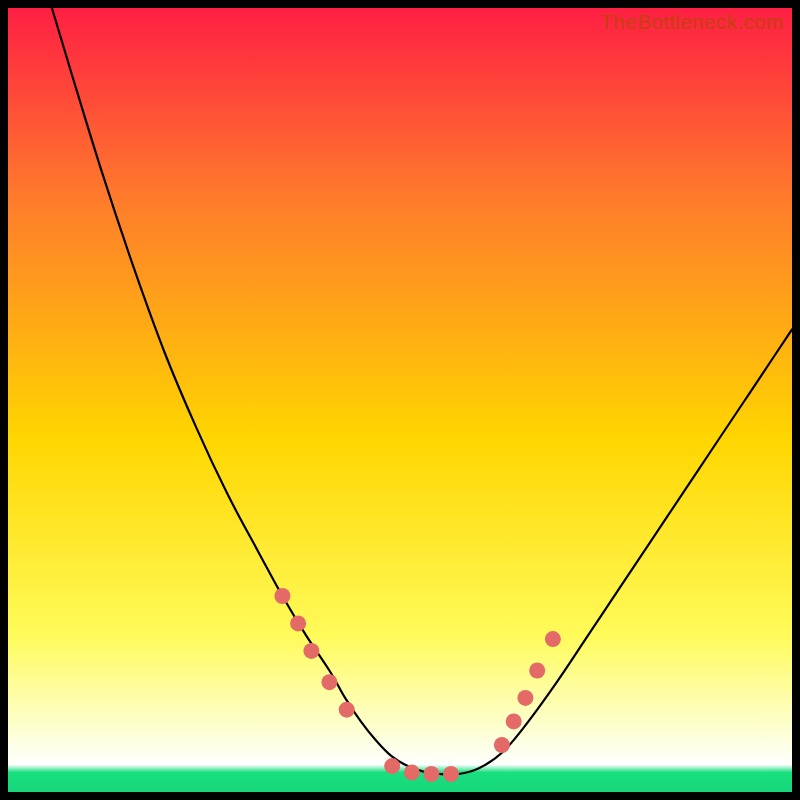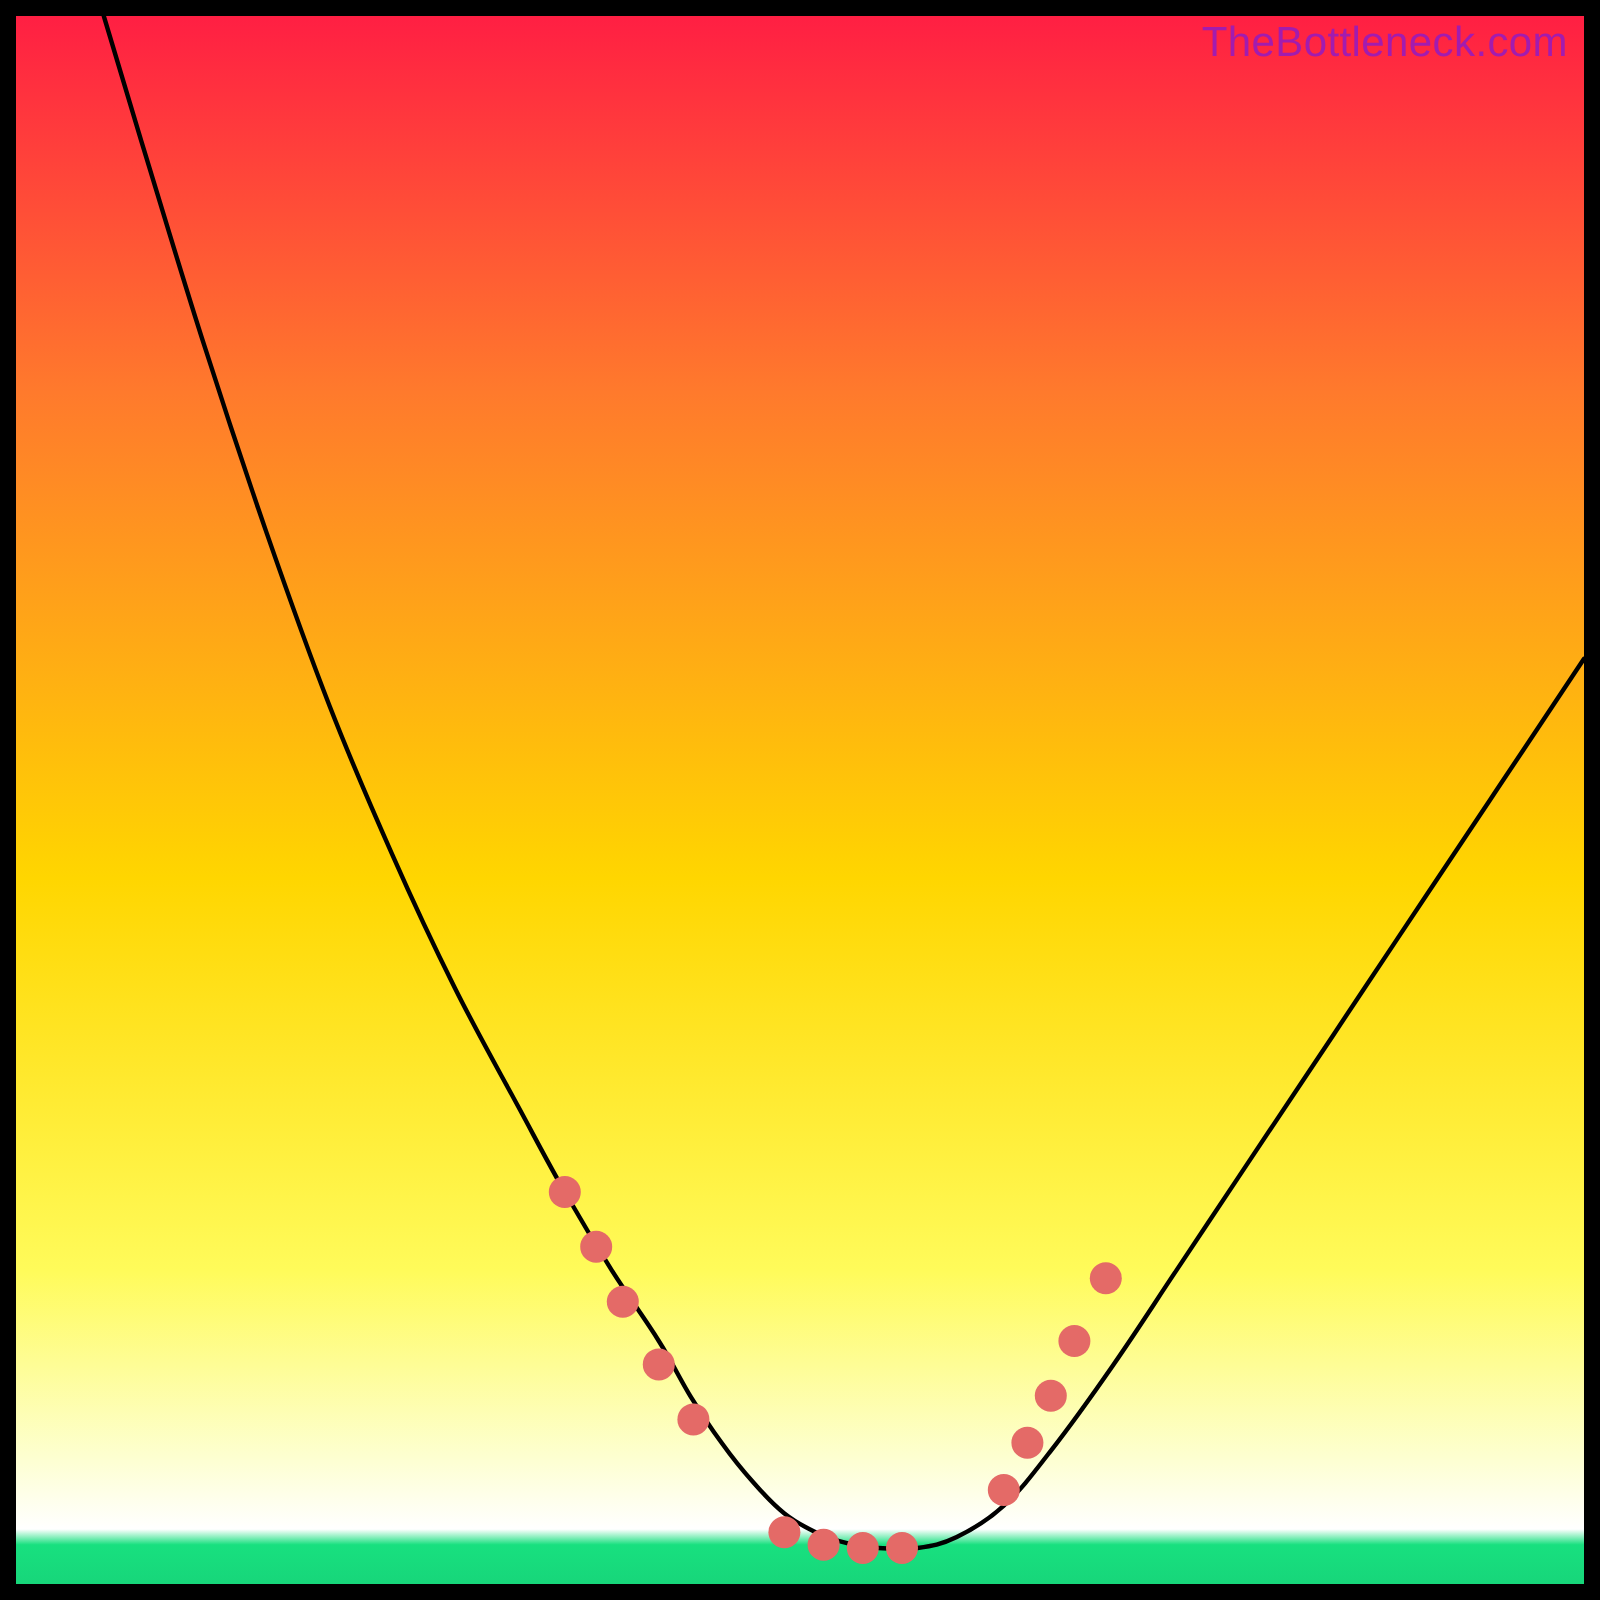--- a/index.html
+++ b/index.html
@@ -32,21 +32,21 @@
     position: absolute;
     left: 0;
     top: 0;
     width: 100%;
     height: 100%;
   }
   .watermark {
     position: absolute;
     top: 2px;
     right: 8px;
-    color: #a21caf;
+    color: #c2410c;
     font-size: 21px;
     font-weight: 400;
     letter-spacing: 0.2px;
   }
   svg.curve {
     position: absolute;
     left: 0;
     top: 0;
     width: 784px;
     height: 784px;

